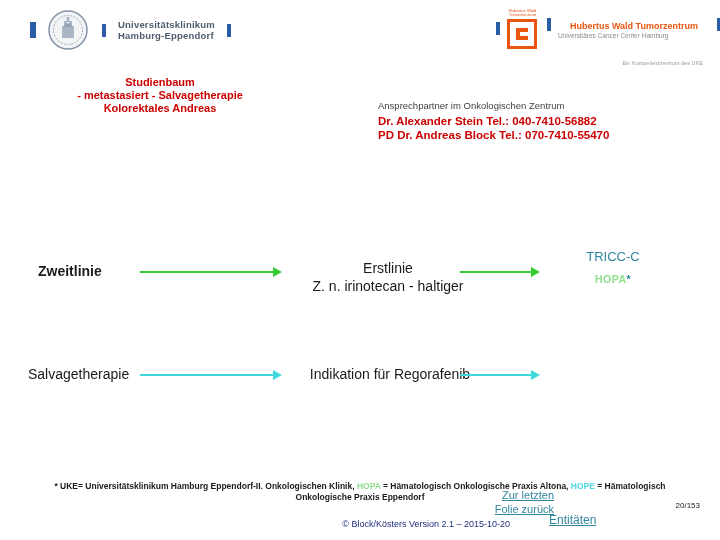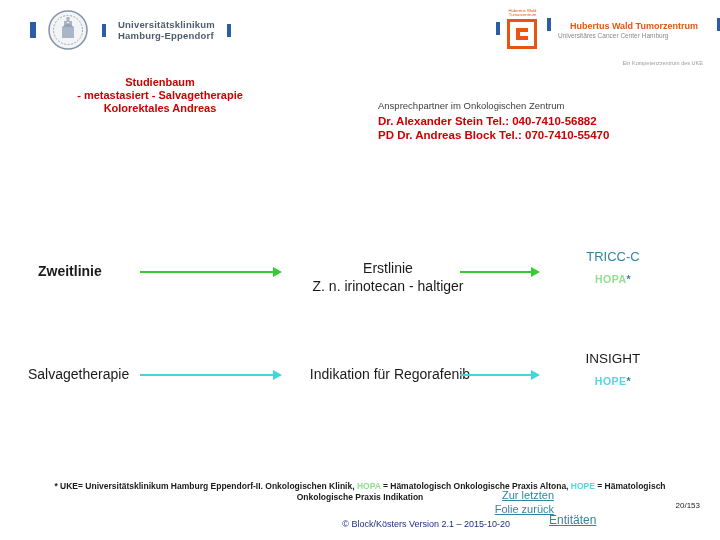--- a/index.html
+++ b/index.html
@@ -128,28 +128,24 @@
   <div class="arrow arrow-green" style="left:460px; top:271px; width:78px;"></div>
   <div class="study-box" style="left:553px; top:249px;">
     <div class="study-link">TRICC-C</div>
     <div class="site site-green"><span>HOPA</span><span class="site-star">*</span></div>
   </div>
 
   <div class="stage-label" style="left:28px; top:366px;">Salvagetherapie</div>
   <div class="arrow arrow-cyan" style="left:140px; top:374px; width:140px;"></div>
   <div class="condition" style="left:283px; top:365px; width:214px;">Indikation für Regorafenib</div>
   <div class="arrow arrow-cyan" style="left:460px; top:374px; width:78px;"></div>
-  <div class="study-box" style="left:553px; top:351px;">
-    <div class="study-plain">INSIGHT</div>
-    <div class="site site-cyan"><span>HOPE</span><span class="site-star">*</span></div>
-  </div>
 
   <div class="footnote">
     <div><span>* UKE= Universitätsklinikum Hamburg Eppendorf-II. Onkologischen Klinik,  </span><span class="fn-hopa">HOPA</span><span> = Hämatologisch Onkologische Praxis Altona,  </span><span class="fn-hope">HOPE</span><span> = Hämatologisch</span></div>
-    <div>Onkologische Praxis Indikation</div>
+    <div>Onkologische Praxis Eppendorf</div>
   </div>
 
   <div class="back-link">
     <div>Zur letzten</div>
     <div>Folie zurück</div>
   </div>
   <div class="entities-link">Entitäten</div>
   <div class="page-num">20/153</div>
   <div class="copyright">© Block/Kösters Version 2.1 – 2015-10-20</div>
 

